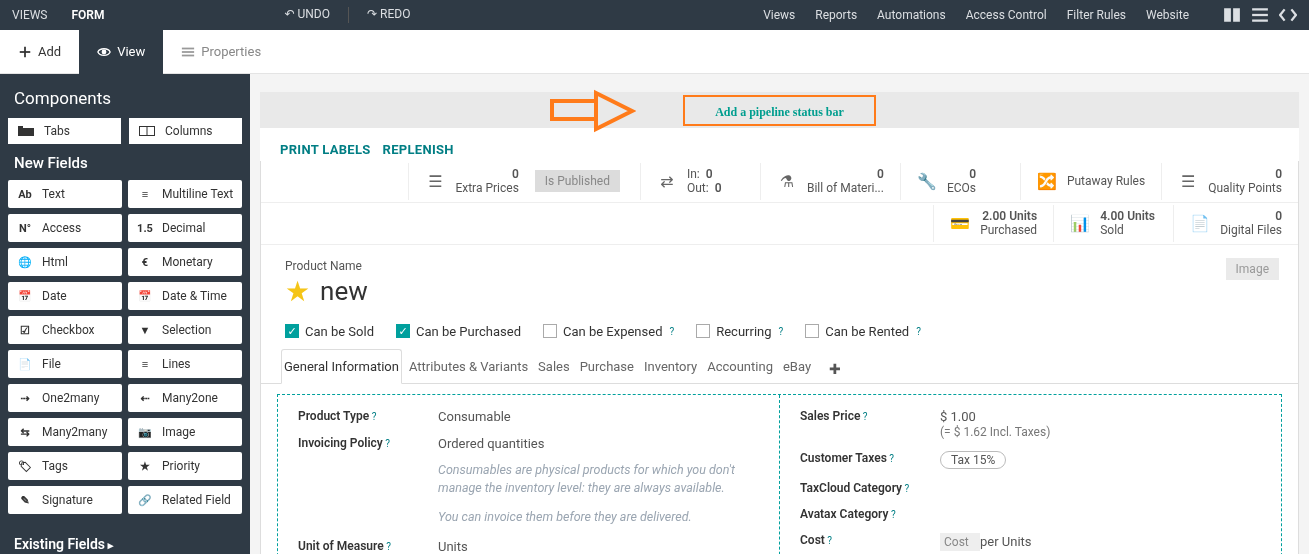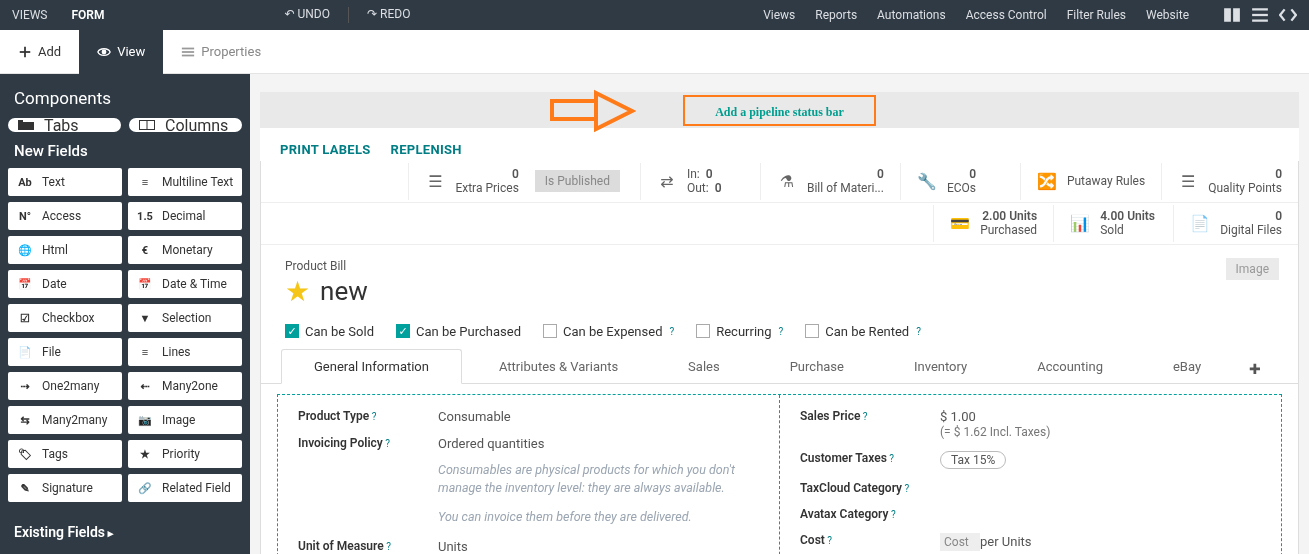--- a/index.html
+++ b/index.html
@@ -14,35 +14,35 @@
 .topbar .icon-btns span { display:inline-flex; align-items:center; justify-content:center; width:18px; height:18px; }
 .topbar a { color: #dcdfe3; cursor: pointer; }
 .second-bar { background: #fff; height: 44px; display: flex; align-items: center; border-bottom: 1px solid #e4e4e4; }
 .second-bar .btn { padding: 0 18px; height: 44px; display: flex; align-items: center; gap: 6px; font-size: 13px; color: #333; cursor: pointer; }
 .second-bar .btn.dark { background: #2f3a45; color: #fff; }
 .second-bar .btn svg { width: 14px; height: 14px; }
 .container { display: flex; height: calc(100% - 74px); }
 .sidebar { width: 250px; background: #2f3a45; color: #fff; padding: 10px 8px; overflow-y: auto; }
 .sidebar h3 { font-size: 17px; font-weight: 400; margin: 4px 6px 10px; color: #fff; }
 .component-row { display: flex; gap: 8px; margin-bottom: 8px; }
-.component-btn { flex: 1; background: #fff; color: #333; height: 14px; display: flex; align-items: center; padding: 0 8px; gap: 8px; font-size: 16px; cursor: pointer; border-radius: 8px; }
+.component-btn { flex: 1; background: #fff; color: #333; height: 26px; display: flex; align-items: center; padding: 0 8px; gap: 8px; font-size: 12px; cursor: pointer; border-radius: 0; }
 .component-btn .ic { width: 20px; display: inline-flex; align-items: center; justify-content: center; color: #333; font-size: 12px; font-weight: bold; }
 .sidebar h4 { font-size: 15px; font-weight: 500; margin: 10px 6px 8px; color: #fff; }
 .field-grid { display: grid; grid-template-columns: 1fr 1fr; gap: 6px; }
 .field-btn { background: #fff; color: #333; height: 28px; display: flex; align-items: center; padding: 0 6px; gap: 6px; font-size: 12px; cursor: pointer; border-radius: 2px; }
 .field-btn .ic { width: 22px; min-width:22px; display: inline-flex; align-items: center; justify-content: center; color: #333; font-size: 11px; font-weight: bold; }
 .existing { margin-top: 16px; padding: 6px; font-weight: 600; font-size: 14px; cursor: pointer; }
 .existing::after { content: " ▸"; font-size: 11px; }
 .main { flex: 1; background: #f4f4f4; overflow-y: auto; position: relative; }
 .pipeline-area { height: 36px; margin: 18px 10px 0 10px; background: #e9e9e9; display: flex; align-items: center; justify-content: center; position: relative; }
 .highlight-box { border: 2px solid #ff7b1a; padding: 4px 30px; }
 .highlight-box span { color: #009e8f; font-size: 12px; font-weight: 600; font-family: Liberation Serif, serif; }
 .arrow { position: absolute; left: 290px; top: -3px; }
 .arrow svg { width: 86px; height: 46px; }
-.action-links { padding: 14px 20px 4px; display: flex; gap: 20px; background:#fff; margin: 0 10px; }
+.action-links { padding: 14px 20px 4px; display: flex; gap: 12px; background:#fff; margin: 0 10px; }
 .action-links a { color: #017e84; font-size: 13px; font-weight: 700; cursor: pointer; letter-spacing: 0.3px; }
 .card { background: #fff; margin: 0 10px 10px 10px; border: 1px solid #ddd; border-top:none; padding: 0; }
 .stat-row { display: flex; justify-content: flex-end; border-bottom: 1px solid #eee; padding: 2px 0; }
 .stat-cell { display: flex; align-items: center; gap: 10px; padding: 4px 16px; border-left: 1px solid #eee; min-width: 120px; font-size: 12px; color: #555; }
 .stat-cell .ic { font-size: 16px; color: #666; width:20px; display:inline-flex; align-items:center; justify-content:center; }
 .stat-cell .txt { display: flex; flex-direction: column; line-height: 1.2; }
 .stat-cell .num { font-weight: 600; text-align:right; }
 .stat-twocol { display:flex; flex-direction:column; }
 .stat-twocol div { display:flex; gap:6px; }
 .published-badge { background: #dcdcdc; color: #888; padding: 4px 10px; font-size: 12px; margin-right: 20px; align-self: center; }
@@ -51,21 +51,21 @@
 .product-header .name-row { display: flex; align-items: center; gap: 10px; margin-top: 2px; }
 .product-header .star { color: #f5c518; font-size: 28px; }
 .product-header h1 { font-size: 26px; font-weight: 400; color: #333; }
 .image-box { position: absolute; right: 30px; top: 184px; background: #eaeaea; color: #999; padding: 4px 10px; font-size: 12px; }
 .checks { padding: 6px 24px 10px; display: flex; gap: 22px; font-size: 13px; color: #333; align-items: center; }
 .chk { display: flex; align-items: center; gap: 6px; }
 .chk .box { width: 14px; height: 14px; border: 1px solid #aaa; display: inline-flex; align-items: center; justify-content: center; font-size: 11px; }
 .chk.on .box { background: #00a09d; border-color: #00a09d; color: #fff; }
 .chk .sup { color: #017e84; font-size: 10px; vertical-align: super; margin-left:1px; }
 .tabs { display: flex; gap: 4px; padding: 0 20px; border-bottom: 1px solid #ddd; align-items: flex-end; }
-.tab { padding: 9px 32px; font-size: 13px; color: #666; border: 1px solid transparent; cursor: pointer; border-radius: 3px 3px 0 0; margin-bottom:-1px; }
+.tab { padding: 9px 2px; font-size: 13px; color: #666; border: 1px solid transparent; cursor: pointer; border-radius: 3px 3px 0 0; margin-bottom:-1px; }
 .tab.active { border: 1px solid #ddd; border-bottom: 1px solid #fff; background: #fff; color: #333; }
 .tab.plus { padding: 6px 10px; font-size: 14px; color: #555; }
 .tab-content { display: flex; margin: 10px 16px; gap: 0; border: 1px dashed #00a09d; }
 .col { flex: 1; padding: 14px 20px; }
 .col + .col { border-left: 1px dashed #00a09d; }
 .form-row { display: flex; font-size: 13px; margin-bottom: 12px; }
 .form-row .label { width: 140px; color: #333; font-weight: 600; font-size: 12px; }
 .form-row .label .sup { color: #017e84; font-size: 10px; font-weight:400; }
 .form-row .value { flex: 1; color: #555; }
 .form-row .hint { color: #9aa5b1; font-style: italic; margin-top: 10px; font-size: 12.5px; line-height: 1.5; }
@@ -340,21 +340,21 @@
         <div class="stat-cell">
           <span class="ic">📄</span>
           <span class="txt">
               <span class="num">0</span>
               <span>Digital Files</span>
             </span>
         </div>
       </div>
 
       <div class="product-header">
-        <div class="lbl">Product Bill</div>
+        <div class="lbl">Product Name</div>
         <div class="name-row">
           <span class="star">★</span>
           <h1>new</h1>
         </div>
       </div>
       <div class="image-box">Image</div>
 
       <div class="checks">
         <label class="chk on">
             <span class="box">✓</span>

